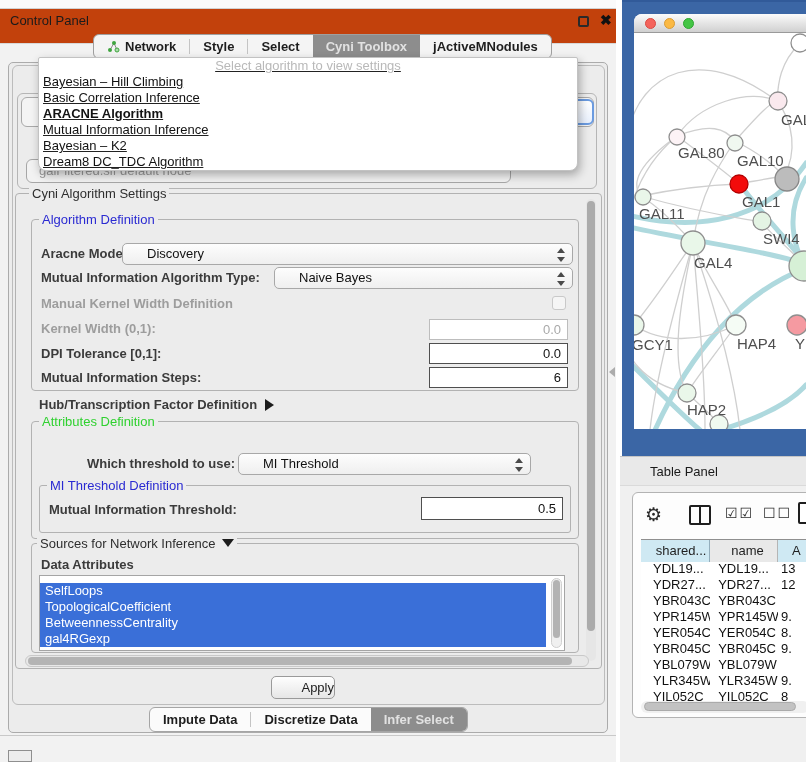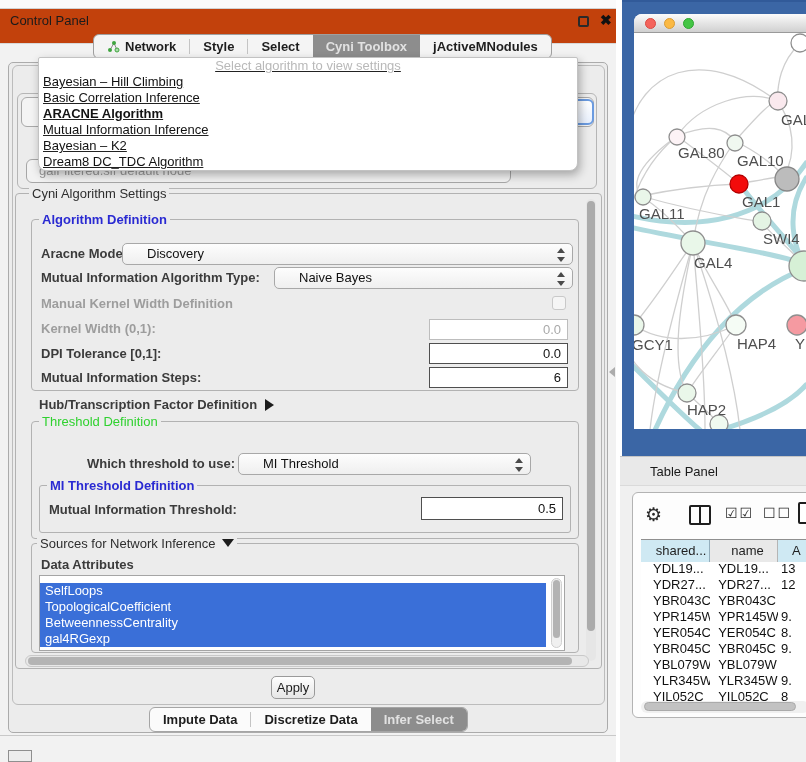--- a/index.html
+++ b/index.html
@@ -22,21 +22,21 @@
   .main-panel { position:absolute; left:8px; top:62px; width:600px; height:671px; background:#ececec; border:1px solid #ababab; border-radius:5px; }
   .inner-panel { position:absolute; left:3px; top:2px; width:593px; height:640px; border:1px solid #bcbcbc; border-radius:6px; }
   .bg-section { position:absolute; left:8px; top:30px; width:580px; height:96px; border:1px solid #b5b5b5; border-radius:6px; }
   .bg-combo-hidden { position:absolute; left:12px; top:34px; width:573px; height:30px; border:1px solid #a9a9a9; border-radius:6px; background:#f4f4f4; }
   .bg-focus-btn { position:absolute; left:563px; top:36px; width:22px; height:26px; border:2px solid #6b9be0; border-radius:6px; background:linear-gradient(#ffffff,#e8f0fd); }
   .bg-combo { position:absolute; left:17px; top:96px; width:485px; height:24px; border:1px solid #a6a6a6; border-radius:6px; background:#f2f2f2; color:#9b9b9b; line-height:22px; padding-left:12px; overflow:hidden; }
 
   .groupbox { position:absolute; border:1px solid #b2b2b2; border-radius:4px; }
   .legend { position:absolute; height:16px; line-height:16px; background:#ececec; padding:0 3px; white-space:nowrap; }
   .legend.dark { color:#2e2e2e; }
-  .legend.blue { color:#2a2ad2;font-weight:bold; }
+  .legend.blue { color:#2a2ad2; }
   .legend.green { color:#2fd12f; }
 
   .cyni-box { left:6px; top:130px; width:587px; height:476px; }
   .algodef-box { left:22px; top:156px; width:548px; height:172px; }
   .thresh-box { left:22px; top:358px; width:548px; height:118px; }
   .mit-box { left:30px; top:422px; width:532px; height:48px; border-radius:3px; }
   .sources-box { left:22px; top:480px; width:548px; height:110px; }
 
   .flabel { position:absolute; height:16px; line-height:16px; font-weight:bold; color:#3b3b3b; white-space:nowrap; }
   .flabel.disabled { color:#9d9d9d; }
@@ -59,21 +59,21 @@
   .attr-item { width:506px; height:16px; line-height:16px; padding-left:5px; background:#3a6fd8; color:#fff; white-space:nowrap; overflow:hidden; }
   .attr-sliver { width:506px; height:7px; background:#fff; }
   .attr-vscroll { position:absolute; right:2px; top:2px; width:11px; height:70px; background:#f0f0f0; border:1px solid #cfcfcf; border-radius:6px; }
   .attr-vscroll .thumb { position:absolute; left:1px; top:1px; width:7px; height:58px; background:#b3b3b3; border-radius:4px; }
 
   .vscrollbar { position:absolute; left:577px; top:136px; width:10px; height:462px; background:#e6e6e6; border-radius:5px; }
   .vscrollbar .thumb { position:absolute; left:1px; top:2px; width:8px; height:430px; background:#ababab; border-radius:4px; }
   .hscrollbar { position:absolute; left:16px; top:592px; width:564px; height:12px; background:#e8e8e8; border:1px solid #c9c9c9; border-radius:6px; }
   .hscrollbar .thumb { position:absolute; left:2px; top:1px; width:544px; height:8px; background:#b4b4b4; border-radius:4px; }
 
-  .apply-btn { position:absolute; left:262px; top:613px; width:44px; height:23px; border:1px solid #9a9a9a; border-radius:5px; background:linear-gradient(#fefefe,#e6e6e6); text-align:center; line-height:21px; color:#1d1d1d; cursor:pointer; }
+  .apply-btn { position:absolute; left:262px; top:613px; width:64px; height:23px; border:1px solid #9a9a9a; border-radius:5px; background:linear-gradient(#fefefe,#e6e6e6); text-align:right; line-height:21px; color:#1d1d1d; cursor:pointer; }
 
   .bottom-tabstrip { position:absolute; left:140px; top:644px; height:25px; display:flex; background:#fbfbfb; border:1px solid #a5a5a5; border-radius:6px; overflow:hidden; }
   .left-bottom-line { position:absolute; left:0; top:735px; width:616px; height:1px; background:#c9c9c9; }
   .mini-dock-icon { position:absolute; left:8px; top:750px; width:24px; height:12px; border:1px solid #8f8f8f; background:#ededed; }
 
   
   .algo-dropdown { position:absolute; left:38px; top:57px; width:540px; height:114px; background:#fff; border:1px solid #c2c2c2; border-radius:2px 2px 8px 8px; box-shadow:2px 4px 10px rgba(0,0,0,0.3); z-index:50; overflow:hidden;text-decoration:underline; }
   .algo-prompt { height:16px; line-height:16px; text-align:center; color:#b9b9b9; }
   .algo-item { height:16px; line-height:16px; padding-left:4px; color:#121212; cursor:pointer; white-space:nowrap; }
   .algo-item.hl { font-weight:bold; }
@@ -199,21 +199,21 @@
       <div class="tfield" style="left:420px; top:280px; width:139px;">0.0</div>
 
       <span class="flabel" style="left:32px; top:307px;">Mutual Information Steps:</span>
       <div class="tfield" style="left:420px; top:304px; width:139px;">6</div>
 
       <span class="flabel" style="left:30px; top:334px;">
         <span>Hub/Transcription Factor Definition</span><span class="arrow-right"></span>
       </span>
 
       <div class="groupbox thresh-box"></div>
-      <span class="legend green" style="left:30px; top:351px;">Threshold Definition</span>
+      <span class="legend green" style="left:30px; top:351px;">Attributes Definition</span>
 
       <span class="flabel" style="left:78px; top:393px;">Which threshold to use:</span>
       <div class="combo" style="left:229px; top:390px; width:293px;">
         <span>MI Threshold</span>
         <span class="spin">
             <i class="up"></i>
             <i class="dn"></i>
           </span>
       </div>
 

